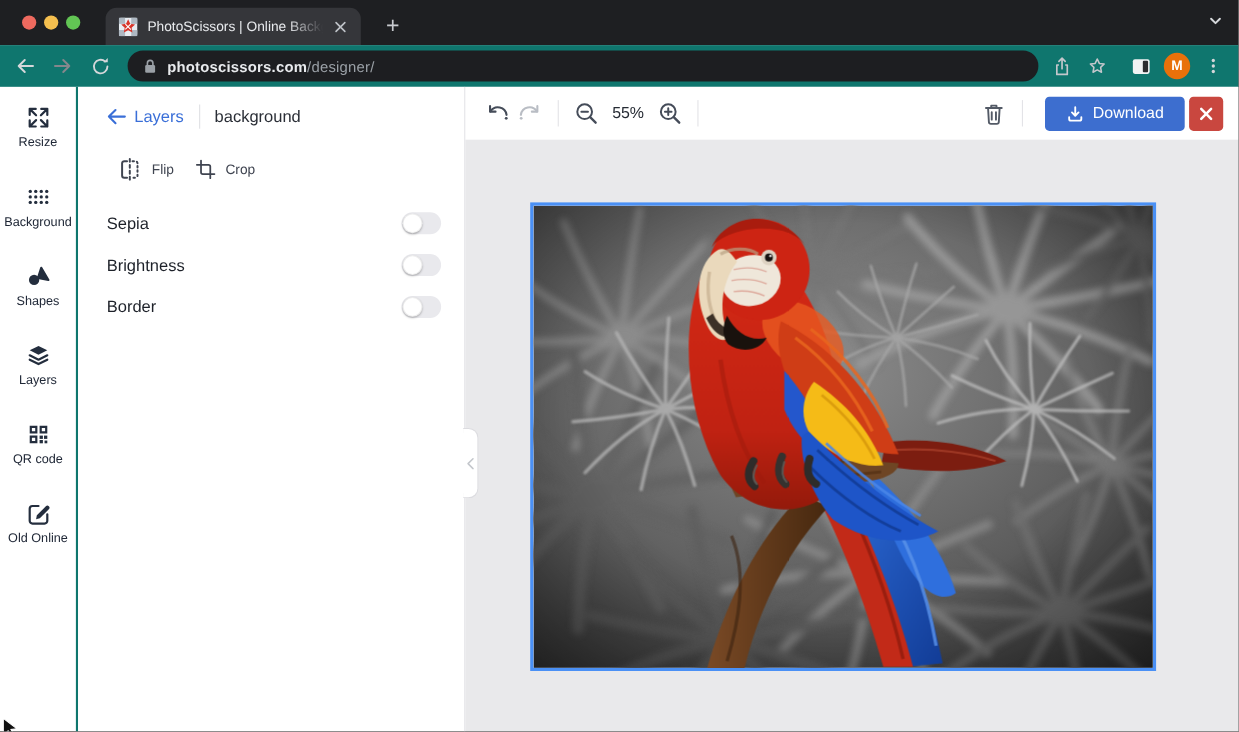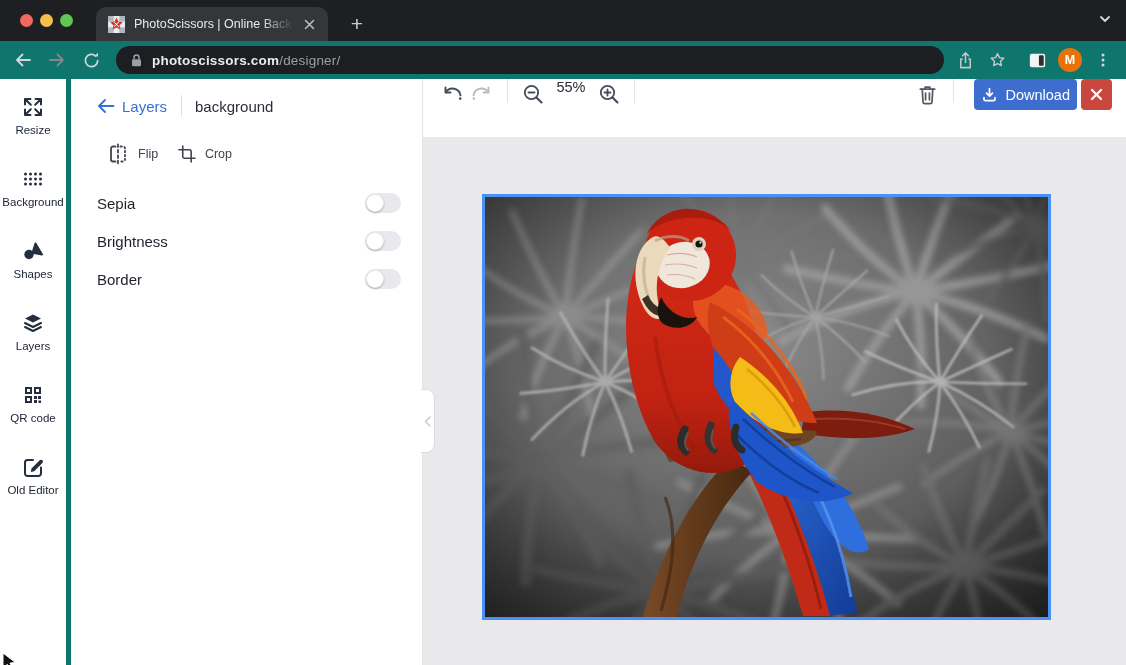--- a/index.html
+++ b/index.html
@@ -30,21 +30,21 @@
   .urltext{font-size:13.5px;color:#e8eaed;margin-left:9px;letter-spacing:.2px;}
   .urltext .path{color:#9aa0a6;}
   .chromeicons{display:flex;align-items:center;margin-left:6px;gap:2px;}
   .cibtn{width:30px;height:30px;display:flex;align-items:center;justify-content:center;}
   .avatar{width:24px;height:24px;border-radius:50%;background:#e8710a;color:#fff;font-size:12.5px;font-weight:700;
           display:flex;align-items:center;justify-content:center;margin:0 4px;}
 
   
   .app{position:absolute;left:0;top:79px;width:1126px;height:586px;display:flex;background:#fff;}
 
-  .iconbar{width:71px;flex:0 0 auto;border-right:5px solid #0f766e;box-sizing:border-box;display:flex;flex-direction:column;text-align:right;}
+  .iconbar{width:71px;flex:0 0 auto;border-right:2px solid #0f766e;box-sizing:border-box;display:flex;flex-direction:column;text-align:right;}
   .sb-item{height:72px;display:flex;flex-direction:column;align-items:center;justify-content:center;gap:5px;cursor:pointer;}
   .sb-item svg{display:block;}
   .sb-label{font-size:11.5px;color:#202837;white-space:nowrap;}
 
   .panel{width:352px;flex:0 0 auto;position:relative;border-right:1px solid #e4e4e8;box-sizing:border-box;background:#fff;}
   .p-header{display:flex;align-items:center;height:22px;margin:16px 0 0 26px;}
   .backlink{display:flex;align-items:center;gap:7px;color:#3a6fd8;font-size:15px;cursor:pointer;}
   .p-divider{width:1px;height:22px;background:#dfe0e4;margin:0 13px 0 14px;}
   .p-title{font-size:15px;color:#2a2e36;}
   .toolrow{display:flex;margin:24px 0 0 34px;gap:15px;}
@@ -56,25 +56,25 @@
   .switch{position:relative;width:36px;height:20px;border-radius:10px;background:#e9e9ed;cursor:pointer;}
   .switch::after{content:"";position:absolute;top:1px;left:1px;width:18px;height:18px;border-radius:50%;background:#fff;
                  box-shadow:0 1px 2px rgba(0,0,0,.28), inset 0 0 0 1px rgba(0,0,0,.07);}
   .switch[data-on="true"]{background:#3a67cf;box-shadow:0 0 0 2px #fff,0 0 0 4px #3a67cf;}
   .switch[data-on="true"]::after{left:auto;right:1px;}
   .handle{position:absolute;right:-13px;top:310px;width:14px;height:64px;background:#fff;border:1px solid #dcdce0;
           border-left:none;border-radius:0 9px 9px 0;box-sizing:border-box;display:flex;align-items:center;justify-content:center;
           color:#c4c7cc;font-size:11px;cursor:pointer;z-index:3;}
 
   .editor{flex:1;display:flex;flex-direction:column;min-width:0;}
-  .edtoolbar{height:58px;flex:0 0 auto;background:#fff;display:flex;padding:0 14px;box-sizing:border-box;}
+  .edtoolbar{height:48px;flex:0 0 auto;background:#fff;display:flex;align-items:center;padding:0 14px;box-sizing:border-box;}
   .icobtn{width:30px;height:30px;display:flex;align-items:center;justify-content:center;border-radius:4px;cursor:pointer;}
   .vsep{width:1px;height:24px;background:#e3e3e7;margin:0 10px;}
   .zoomlevel{width:46px;text-align:center;font-size:14.5px;color:#262b34;}
-  .dlbtn{height:31px;margin:0 2px 0 10px;padding:0 7px;background:#3d6ecf;border-radius:4px;display:flex;align-items:center;
+  .dlbtn{height:31px;margin:0 2px 0 10px;padding:0 19px;background:#3d6ecf;border-radius:4px;display:flex;align-items:center;
          gap:8px;color:#fff;font-size:14.5px;cursor:pointer;}
   .closebtn{width:31px;height:31px;margin-left:2px;background:#c9473f;border-radius:4px;display:flex;align-items:center;
             justify-content:center;cursor:pointer;}
 
   .canvas{flex:1;position:relative;background:#e9e9eb;overflow:hidden;}
   .image{position:absolute;left:59px;top:57px;width:569px;height:426px;box-sizing:border-box;
          border:3px solid #4a90f5;cursor:move;}
   .image svg{display:block;width:100%;height:100%;}
 
   .cursor{position:absolute;left:2px;bottom:-7px;z-index:9;}
@@ -221,21 +221,21 @@
           <rect x="13" y="17" width="3" height="3"></rect>
             <rect x="17.5" y="17.5" width="2.5" height="2.5"></rect>
         </svg>
         <div class="sb-label">QR code</div>
       </div>
       <div class="sb-item">
         <svg width="24" height="24" viewBox="0 0 24 24">
           <path d="M20 12.5v6A2.5 2.5 0 0 1 17.5 21h-11A2.5 2.5 0 0 1 4 18.5v-11A2.5 2.5 0 0 1 6.5 5H12" fill="none" stroke="#242e3e" stroke-width="2" stroke-linecap="round"></path>
           <path d="M10.5 13.5 18.7 5.3a1.9 1.9 0 0 1 2.7 2.7L13.2 16.2 9.8 17z" fill="#242e3e"></path>
         </svg>
-        <div class="sb-label">Old Editor</div>
+        <div class="sb-label">Old Online</div>
       </div>
     </div>
 
     <div class="panel">
       <div class="p-header">
         <div class="backlink">
           <svg width="18" height="16" viewBox="0 0 18 16">
               <path d="M16.5 8H2 M8 2 2 8l6 6" fill="none" stroke="#3a6fd8" stroke-width="1.9" stroke-linecap="round" stroke-linejoin="round"></path>
             </svg>
           <span>Layers</span>

